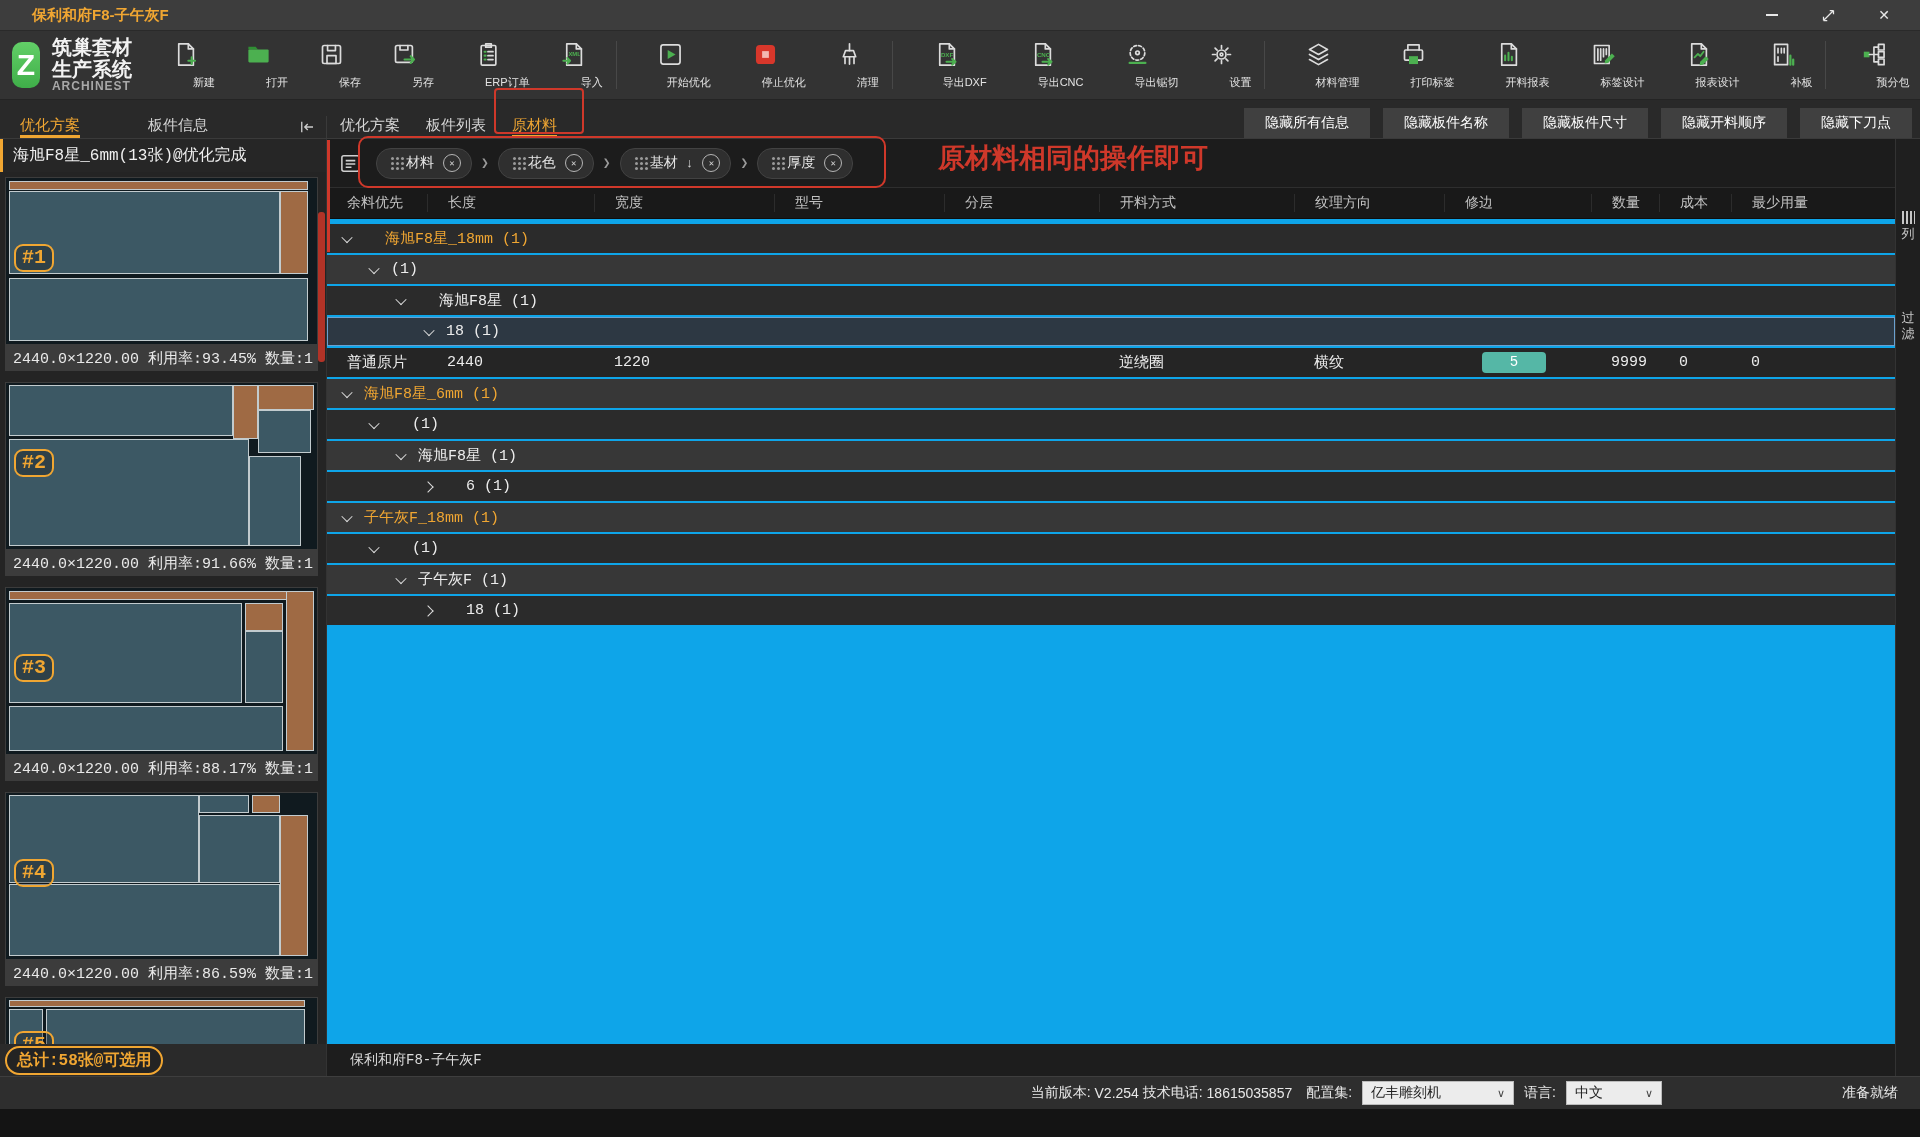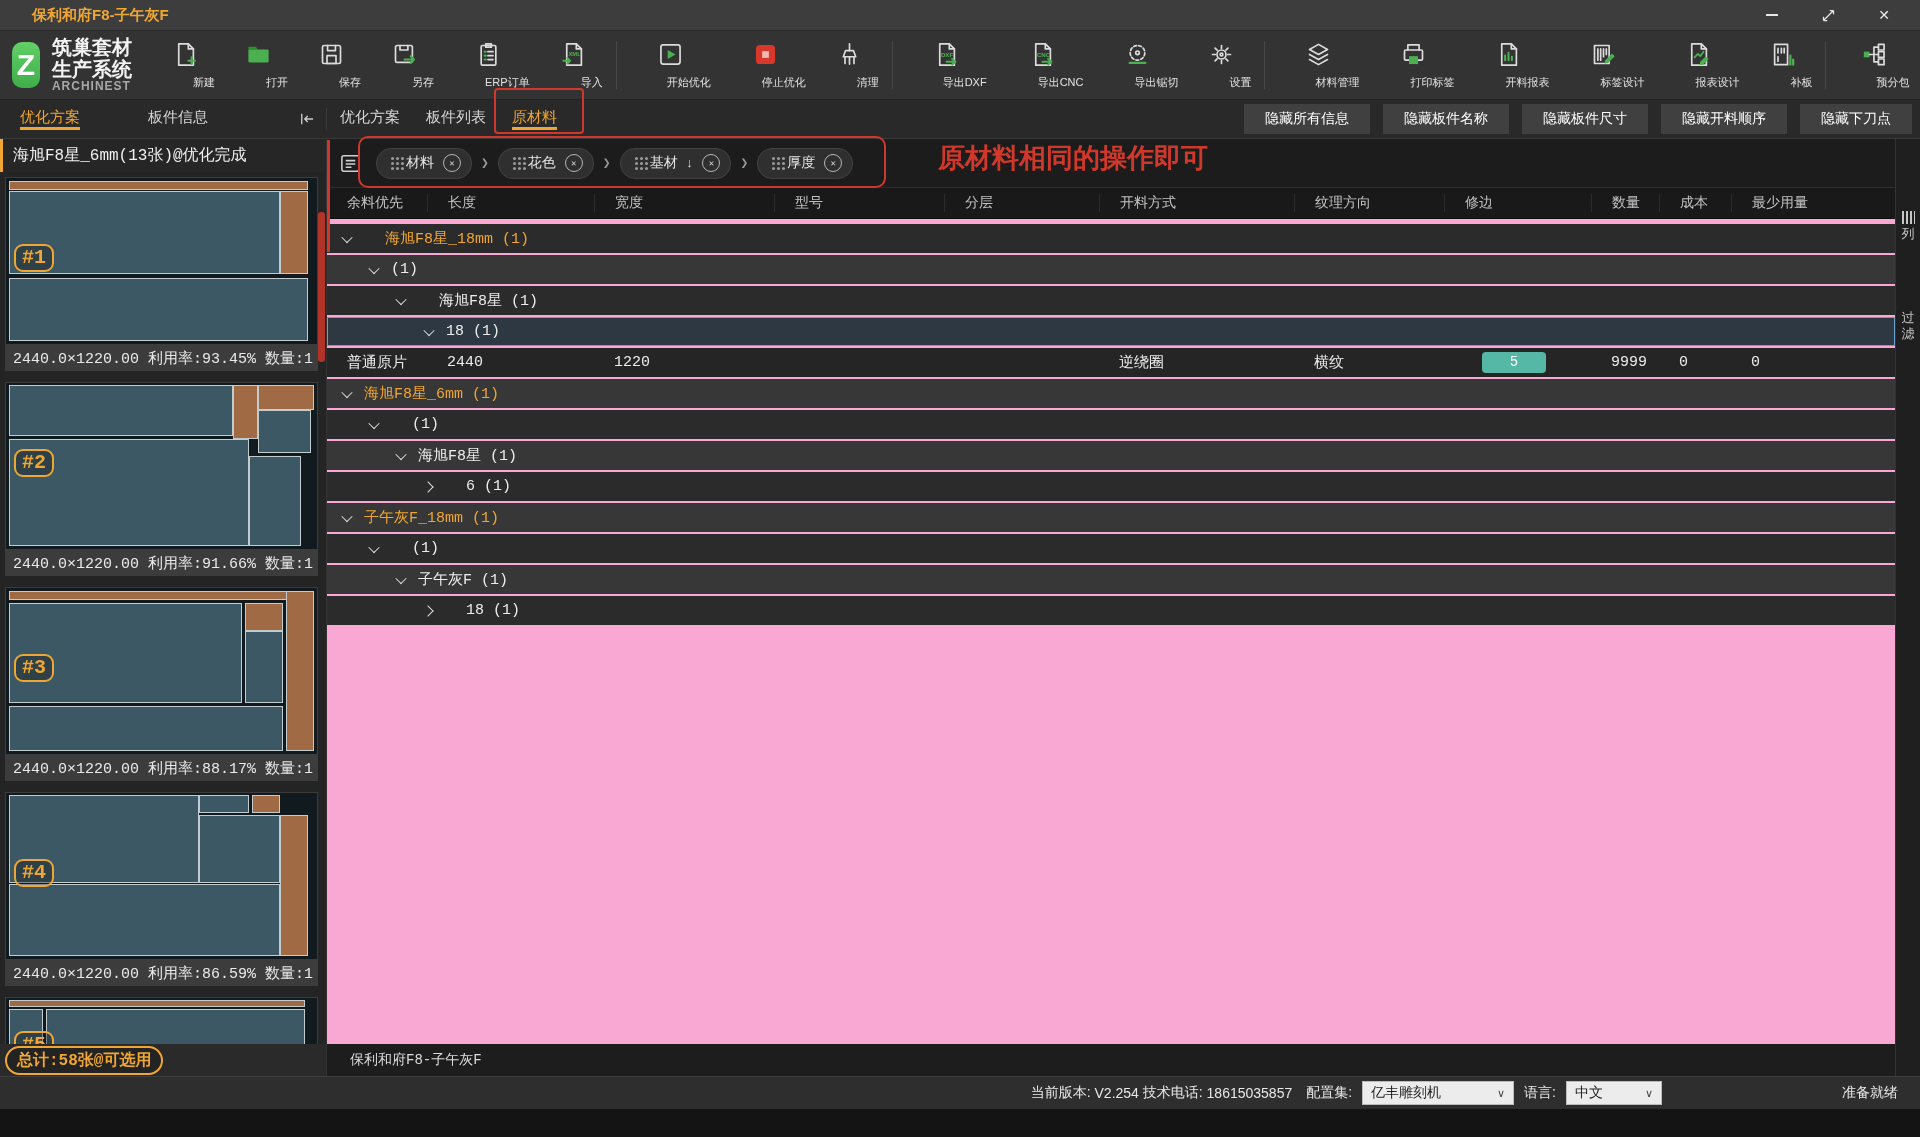--- a/index.html
+++ b/index.html
@@ -19,21 +19,21 @@
   .brandtxt{margin-left:12px;line-height:1.1;}
   .brandname{font-size:20px;font-weight:bold;color:#f2f2f2;}
   .brandsub{font-size:12px;color:#a8a8a8;letter-spacing:1px;font-weight:bold;}
   .tgroups{display:flex;align-items:center;height:100%;}
   .tdivider{width:1px;height:48px;background:#484848;margin:0 6px;}
   .tbtn{display:flex;flex-direction:column;align-items:center;justify-content:center;padding:0 7px;height:60px;cursor:default;}
   .tbtn svg{width:27px;height:27px;}
   .tlabel{font-size:11px;color:#e3e3e3;margin-top:3px;white-space:nowrap;margin-left:37px;}
 
   
-  .tabrow{height:38px;background:#292929;display:flex;align-items:center;border-bottom:1px solid #3a3a3a;}
+  .tabrow{height:38px;background:#292929;display:flex;align-items:flex-end;border-bottom:1px solid #3a3a3a;}
   .lefttabs{width:327px;display:flex;align-items:stretch;border-right:1px solid #3a3a3a;box-sizing:border-box;padding-left:20px;}
   .tab{display:flex;align-items:center;font-size:15px;color:#d6d6d6;margin-right:68px;border-bottom:3px solid transparent;box-sizing:border-box;cursor:default;white-space:nowrap;}
   .tab.active{color:#f0a632;border-bottom-color:#f0a632;}
   .collapse{margin-left:auto;margin-right:10px;display:flex;align-items:center;color:#ccc;}
   .maintabs{display:flex;align-items:stretch;padding-left:13px;}
   .maintabs .tab{margin-right:26px;}
   .hidebtns{margin-left:auto;display:flex;align-items:center;margin-right:8px;}
   .hbtn{background:#404040;color:#ffffff;font-size:14px;height:30px;display:flex;align-items:center;padding:0 21px;margin-left:13px;cursor:default;white-space:nowrap;}
 
   
@@ -49,21 +49,21 @@
   .plate.cut{height:84px;}
   .pr{position:absolute;border:1px solid #c2cbce;box-sizing:border-box;}
   .pr.t{background:#3c5864;}
   .pr.b{background:#9f6a44;}
   .pbadge{position:absolute;left:8px;top:40%;color:#f0a632;border:2.5px solid #f0a632;border-radius:9px;background:rgba(20,20,20,.35);font-size:20px;font-weight:bold;padding:2px 6px;line-height:1;}
   .pcap{height:26px;background:#3c3c3c;color:#e9e9e9;font-size:15px;display:flex;align-items:center;padding-left:8px;white-space:nowrap;}
   .totalbar{height:32px;background:#2a2a2a;display:flex;align-items:center;padding-left:5px;}
   .totalpill{color:#f0a632;font-weight:bold;font-size:16px;border:2.5px solid #f0a632;border-radius:15px;padding:2px 10px;background:rgba(20,20,20,.3);white-space:nowrap;}
 
   
-  .main{flex:1;display:flex;flex-direction:column;background:#f9a8d4;min-width:0;}
+  .main{flex:1;display:flex;flex-direction:column;background:#0ea5e9;min-width:0;}
   .filterrow{height:48px;background:#1c1c1c;display:flex;align-items:center;border-bottom:1px solid #2e2e2e;padding-left:12px;}
   .ficon{color:#cfcfcf;margin-right:14px;display:flex;}
   .chip{display:flex;align-items:center;height:29px;background:#2f2f2f;border:1px solid #424242;border-radius:15px;padding:0 10px;color:#e6e6e6;font-size:14px;cursor:default;}
   .chipsep{color:#9a9a9a;margin:0 9px;font-size:13px;}
   .dots{width:3px;height:3px;border-radius:50%;background:#9a9a9a;margin:0 12px 0 4px;box-shadow:5px 0 #9a9a9a,10px 0 #9a9a9a,0 5px #9a9a9a,5px 5px #9a9a9a,10px 5px #9a9a9a,0 -5px #9a9a9a,5px -5px #9a9a9a,10px -5px #9a9a9a;}
   .chipx{width:16px;height:16px;border:1px solid #b5b5b5;border-radius:50%;display:flex;align-items:center;justify-content:center;font-size:9px;color:#cfcfcf;margin-left:9px;}
   .chipsort{margin-left:8px;color:#d8d8d8;font-size:13px;}
 
   .theader{height:30px;background:#191919;display:grid;grid-template-columns:100px 167px 180px 170px 155px 195px 150px 147px 68px 72px 1fr;align-items:center;border-bottom:1px solid #0e0e0e;}
   .th{font-size:14px;color:#c2c2c2;padding-left:20px;border-left:1px solid #2c2c2c;height:18px;line-height:18px;white-space:nowrap;overflow:hidden;}

